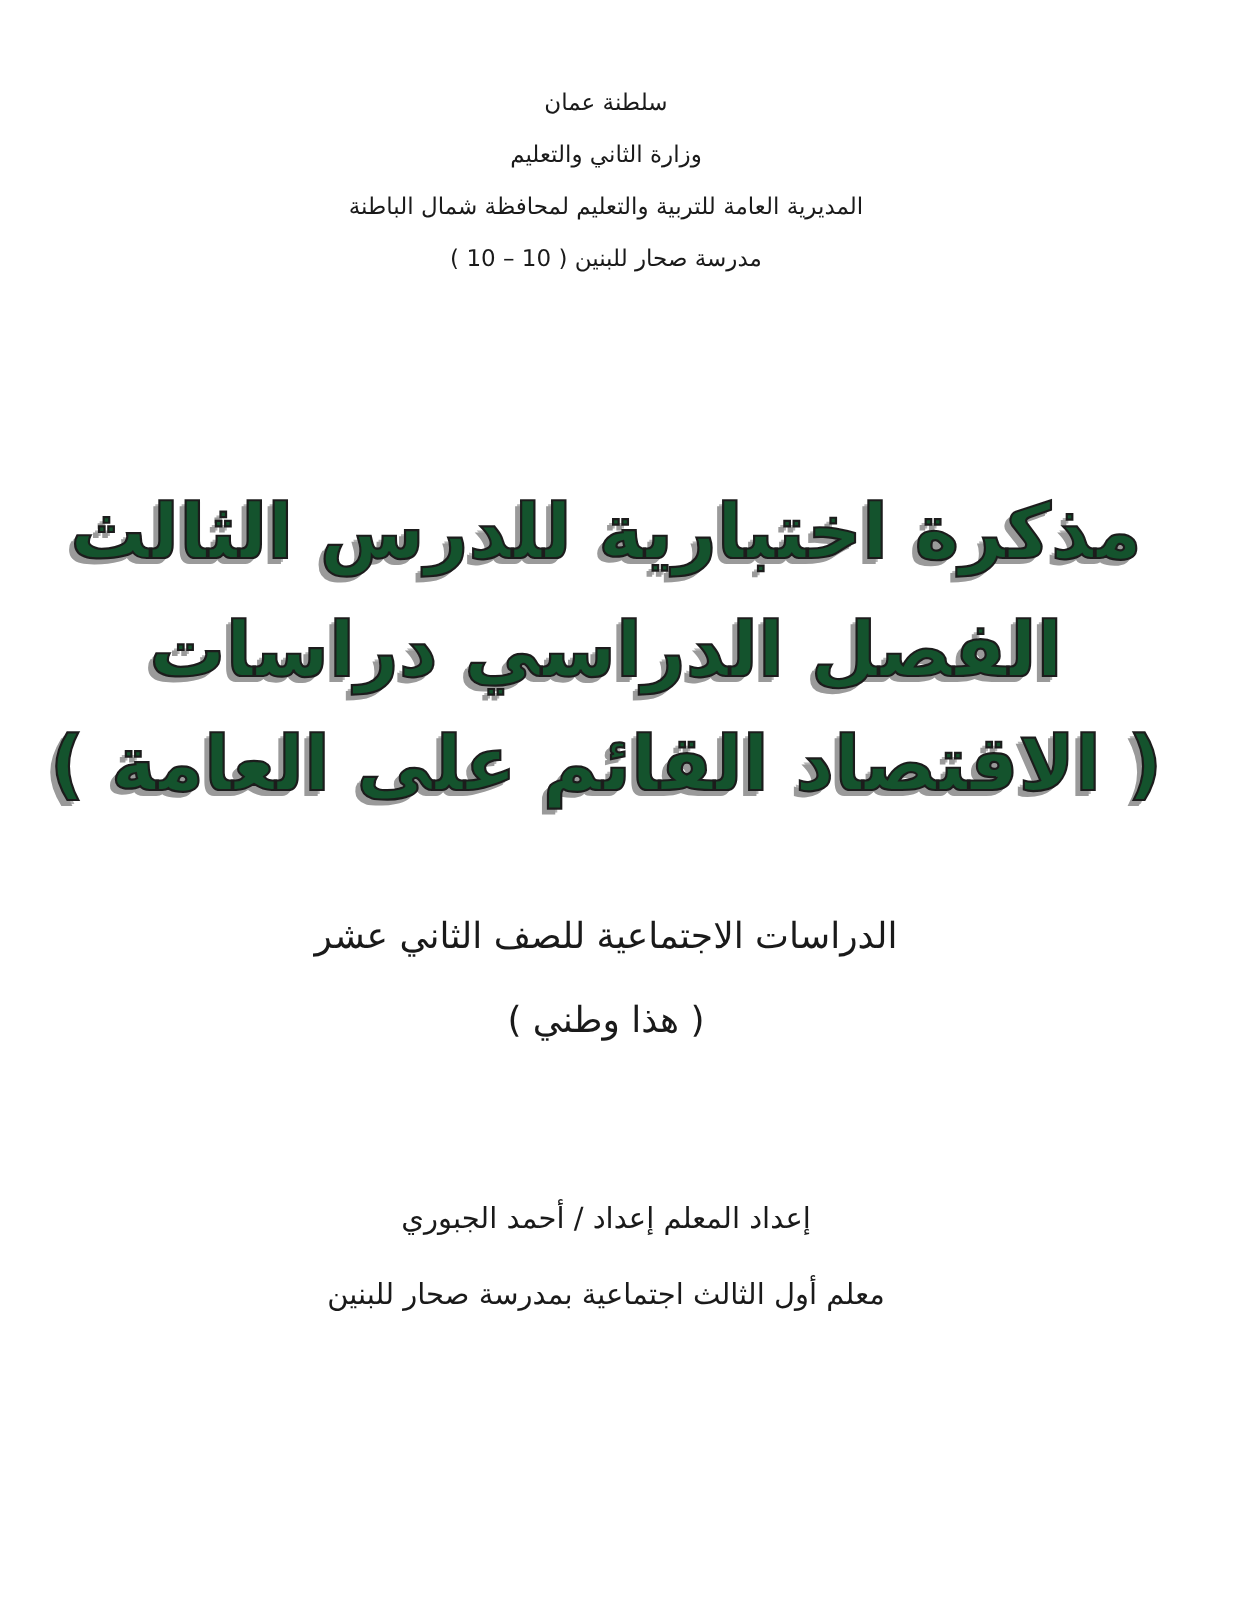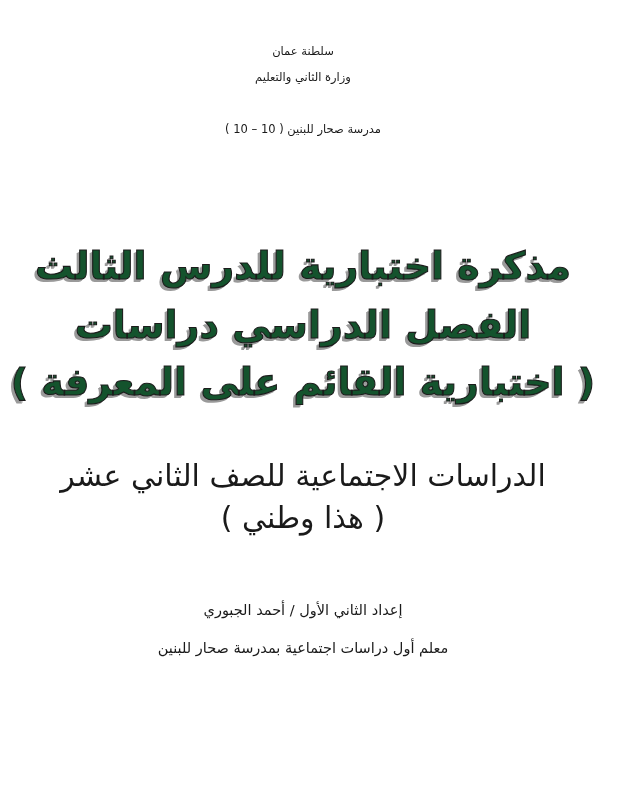--- a/index.html
+++ b/index.html
@@ -39,41 +39,42 @@
       font-family: "DejaVu Sans", sans-serif;
       font-weight: bold;
       font-size: 38px;
       color: #14532d;
       -webkit-text-stroke: 1.1px #1c1c1c;
       text-shadow: -3px 3px 0 #9a9a9a, -2px 2px 0 #b5b5b5;
       letter-spacing: 0.5px;
     }
     .subtitle-line {
       font-family: "DejaVu Sans", sans-serif;
-      font-size: 30px;
+      font-size: 18px;
       color: #1a1a1a;
     }
     .author-line {
       font-family: "DejaVu Sans", sans-serif;
       font-size: 14.5px;
       color: #1a1a1a;
     }
   </style>
 </head>
 <body>
 
 <div class="page">
 
   <div class="line header-line" style="top:44px;">سلطنة عمان</div>
   <div class="line header-line" style="top:70px;">وزارة الثاني والتعليم</div>
+  <div class="line header-line" style="top:96px;">المديرية العامة للتربية والتعليم لمحافظة شمال الباطنة</div>
   <div class="line header-line" style="top:122px;">مدرسة صحار للبنين ( 10 – 10 )</div>
 
   <div class="line title-line" style="top:244px;">مذكرة اختبارية للدرس الثالث</div>
   <div class="line title-line" style="top:303px;">الفصل الدراسي دراسات</div>
-  <div class="line title-line" style="top:360px;">( اختبارية القائم على المعرفة )</div>
+  <div class="line title-line" style="top:360px;">( الاقتصاد القائم على العامة )</div>
 
   <div class="line subtitle-line" style="top:458px;">الدراسات الاجتماعية للصف الثاني عشر</div>
   <div class="line subtitle-line" style="top:500px;">( هذا وطني )</div>
 
-  <div class="line author-line" style="top:602px;">إعداد الثاني الأول / أحمد الجبوري</div>
-  <div class="line author-line" style="top:640px;">معلم أول دراسات اجتماعية بمدرسة صحار للبنين</div>
+  <div class="line author-line" style="top:602px;">إعداد المعلم إعداد / أحمد الجبوري</div>
+  <div class="line author-line" style="top:640px;">معلم أول الثالث اجتماعية بمدرسة صحار للبنين</div>
 
 </div>
 
 </body></html>

